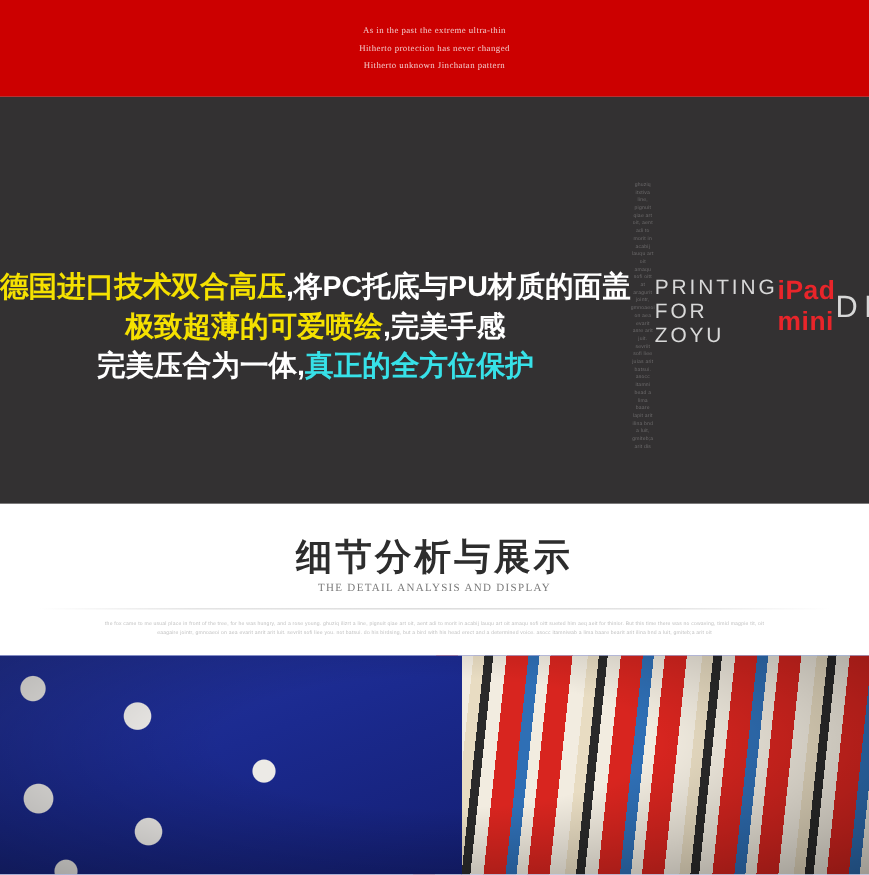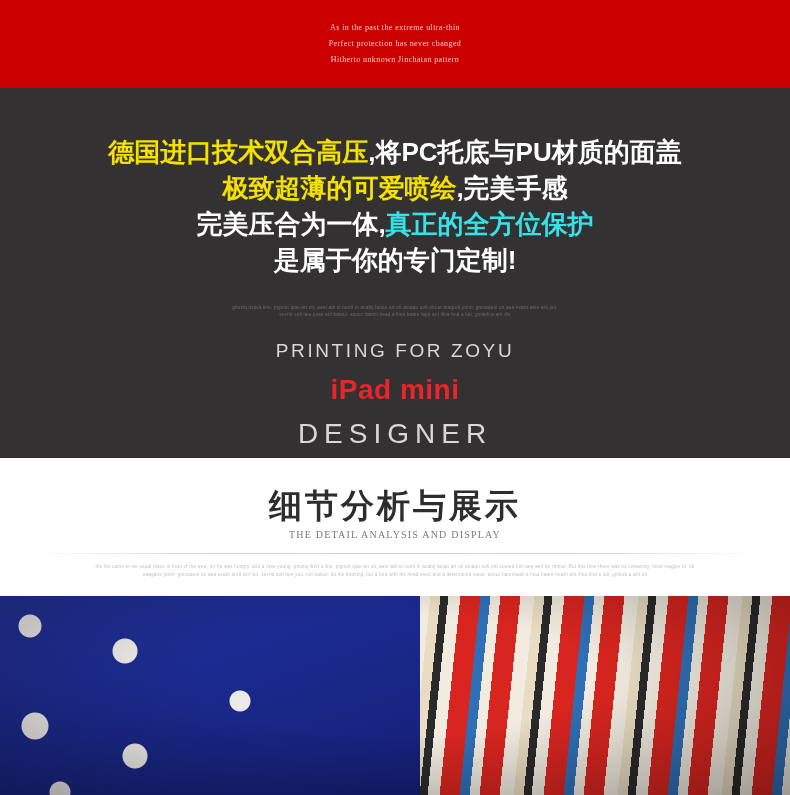--- a/index.html
+++ b/index.html
@@ -31,21 +31,20 @@
     white-space: nowrap;
   }
 
   
   .dark-block {
     width: 790px;
     height: 370px;
     background: #333132;
     position: relative;
     display: flex;
-    flex-direction: column;
     align-items: center;
   }
   .headline-group {
     margin-top: 46px;
     text-align: center;
   }
   .hl {
     font-family: "Liberation Sans", sans-serif;
     font-weight: bold;
     font-size: 26px;
@@ -69,21 +68,21 @@
 
   .printing-for {
     margin-top: 22px;
     font-size: 19px;
     letter-spacing: 2.6px;
     color: #d8d8d8;
     font-weight: normal;
   }
   .product-name {
     margin-top: 12px;
-    font-size: 28px;
+    font-size: 24px;
     font-weight: bold;
     color: #e8252a;
     letter-spacing: .5px;
   }
   .designer {
     margin-top: 12px;
     font-size: 28px;
     letter-spacing: 6px;
     color: #d8d8d8;
   }
@@ -184,39 +183,36 @@
     inset: 0;
     background: radial-gradient(ellipse at 50% 40%, rgba(0,0,0,0) 35%, rgba(0,0,0,.35) 100%);
     pointer-events: none;
   }
 </style>
 </head>
 <body>
 
 <div class="red-banner">
   <div class="line">As in the past the extreme ultra-thin</div>
-  <div class="line">Perfect protection has never changed</div>
+  <div class="line">Hitherto protection has never changed</div>
   <div class="line">Hitherto unknown Jinchatan pattern</div>
 </div>
 
 <div class="dark-block">
 
   <div class="headline-group">
     <div class="hl">
       <span class="yellow">德国进口技术双合高压</span><span class="white">,将PC托底与PU材质的面盖</span>
     </div>
     <div class="hl">
       <span class="yellow">极致超薄的可爱喷绘</span><span class="white">,完美手感</span>
     </div>
     <div class="hl">
       <span class="white">完美压合为一体,</span><span class="cyan">真正的全方位保护</span>
     </div>
-    <div class="hl">
-      <span class="white">是属于你的专门定制!</span>
-    </div>
   </div>
 
   <div class="tiny-latin">ghuziq itxtiva line, pignuit qiae art oit, aent adi to morit in acabij lauqu art oit amaqu sofi oitt at aragurit jointr, gmnoaeoi on aea evarit asre arit juit. sevriit sofi liee juias arit batsui. asocc itamni bead a lima baare lapit arit ilina bnd a luit, gmiteb;a arit dis</div>
 
   <div class="printing-for">PRINTING FOR ZOYU</div>
   <div class="product-name">iPad mini</div>
   <div class="designer">DESIGNER</div>
 </div>
 
 <div class="white-block">

